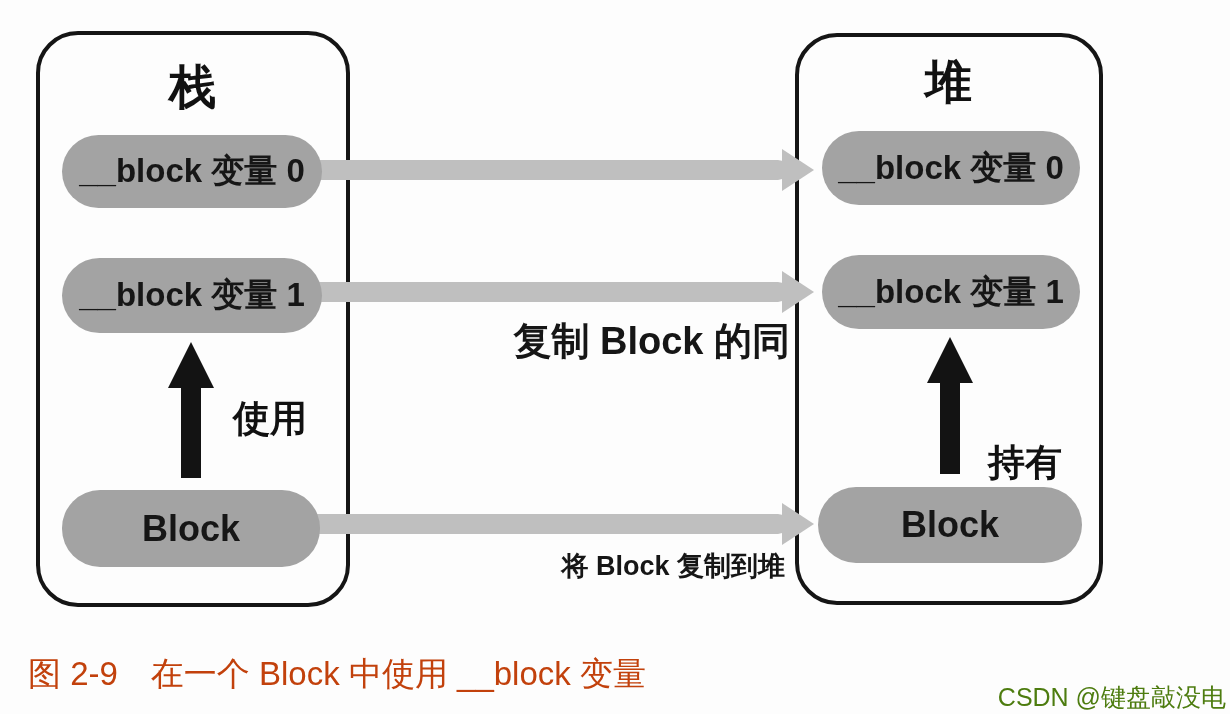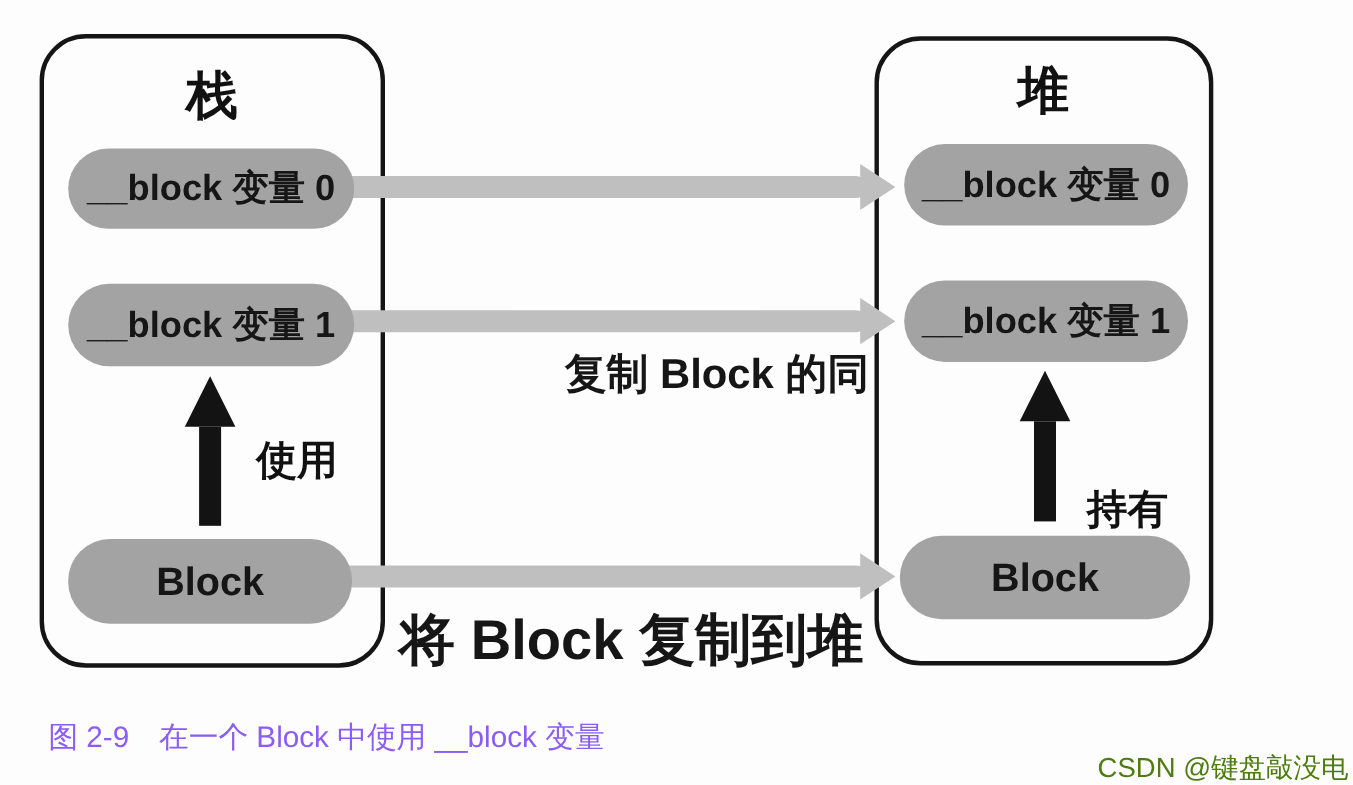--- a/index.html
+++ b/index.html
@@ -103,28 +103,28 @@
     white-space:nowrap;
     color:#161616;
     z-index:4;
   }
   #center-note{
     left:370px;top:318px;width:420px;
     font-size:38px;line-height:47px;
   }
   #bottom-note{
     left:355px;top:548px;width:430px;
-    font-size:51px;
+    font-size:27px;
   }
   
   #figure-caption{
     position:absolute;
-    left:44px;top:652px;
-    font-size:27px;
-    color:#8b5cf6;
+    left:28px;top:652px;
+    font-size:33px;
+    color:#c2410c;
     white-space:nowrap;
   }
   #watermark{
     position:absolute;
     right:4px;bottom:0px;
     font-size:25px;
     color:#4d7c0f;
     white-space:nowrap;
   }
 </style>

